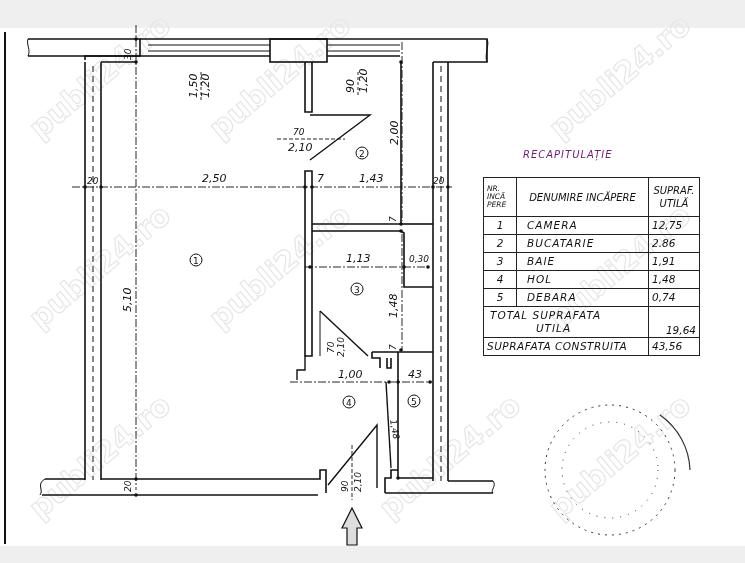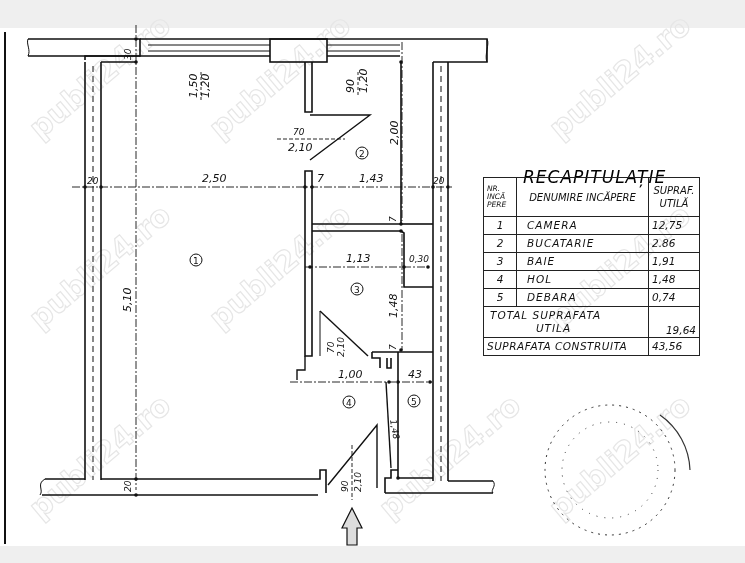--- a/index.html
+++ b/index.html
@@ -7,22 +7,22 @@
          font-family:"DejaVu Sans", sans-serif; }
   .top-band { position:absolute; left:0; top:0; width:745px; height:28px; background:#efefef; }
   .bottom-band { position:absolute; left:0; top:546px; width:745px; height:17px; background:#efefef; }
   svg.plan { position:absolute; left:0; top:0; }
   .dim { font-family:"DejaVu Sans", sans-serif; font-style:italic; font-size:11px; fill:#111; }
   .small { font-size:9px; }
   .circ-label { font-family:"DejaVu Sans", sans-serif; font-size:9px; fill:#111; }
   .wm { font-family:"DejaVu Sans", sans-serif; font-size:30px; font-weight:bold; fill:none;
         stroke:#e6e6e6; stroke-width:1.2; }
 
-  .recap-title { position:absolute; left:523px; top:167px; font-style:italic; font-size:17px;
-                 letter-spacing:1px; color:#000000; }
+  .recap-title { position:absolute; left:523px; top:149px; font-style:italic; font-size:10px;
+                 letter-spacing:1px; color:#701a75; }
   table.recap { position:absolute; left:483px; top:177px; width:217px; border-collapse:collapse;
                 font-style:italic; font-size:10.5px; color:#111; }
   table.recap td, table.recap th { border:1.5px solid #222; padding:0 3px; height:17px; line-height:13px; }
   table.recap th { font-weight:normal; font-size:10px; height:38px; }
   table.recap th.nr { font-size:7.5px; line-height:8px; width:26px; text-align:left; }
   table.recap td.nrc { text-align:center; }
   table.recap td.name { padding-left:10px; letter-spacing:1px; }
   table.recap td.val { text-align:left; width:44px; }
   table.recap td.total { text-align:left; padding-left:6px; letter-spacing:1px; height:30px; line-height:13px; }
   table.recap td.total .utila { display:block; text-align:center; padding-right:28px; }

